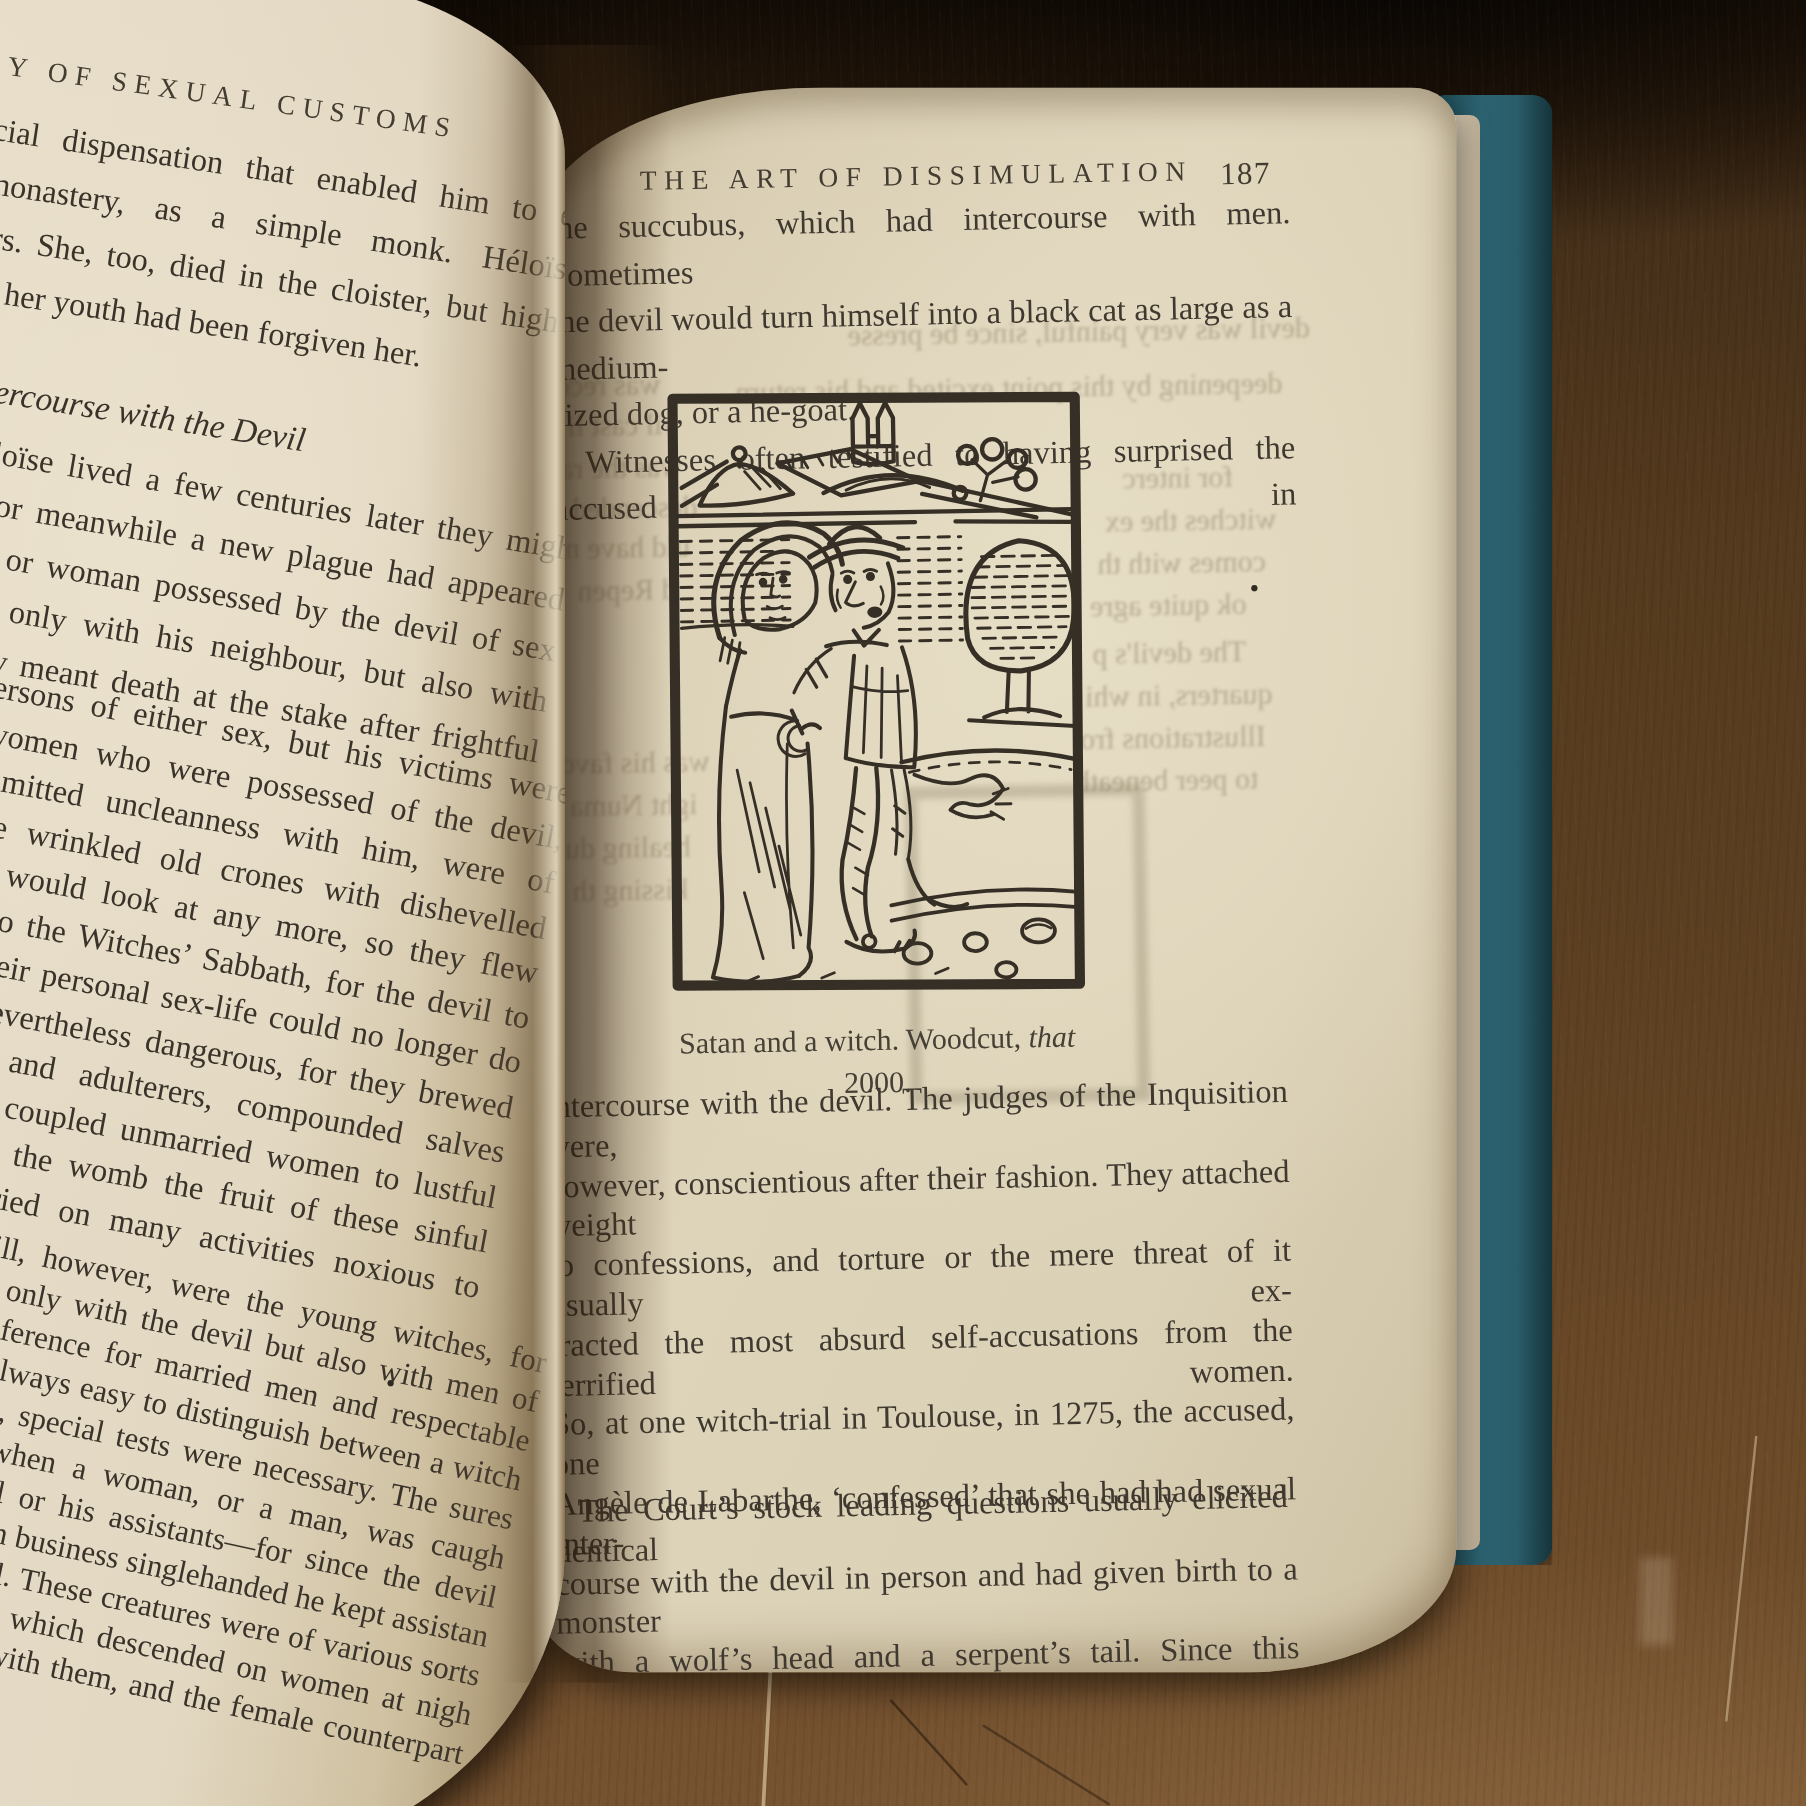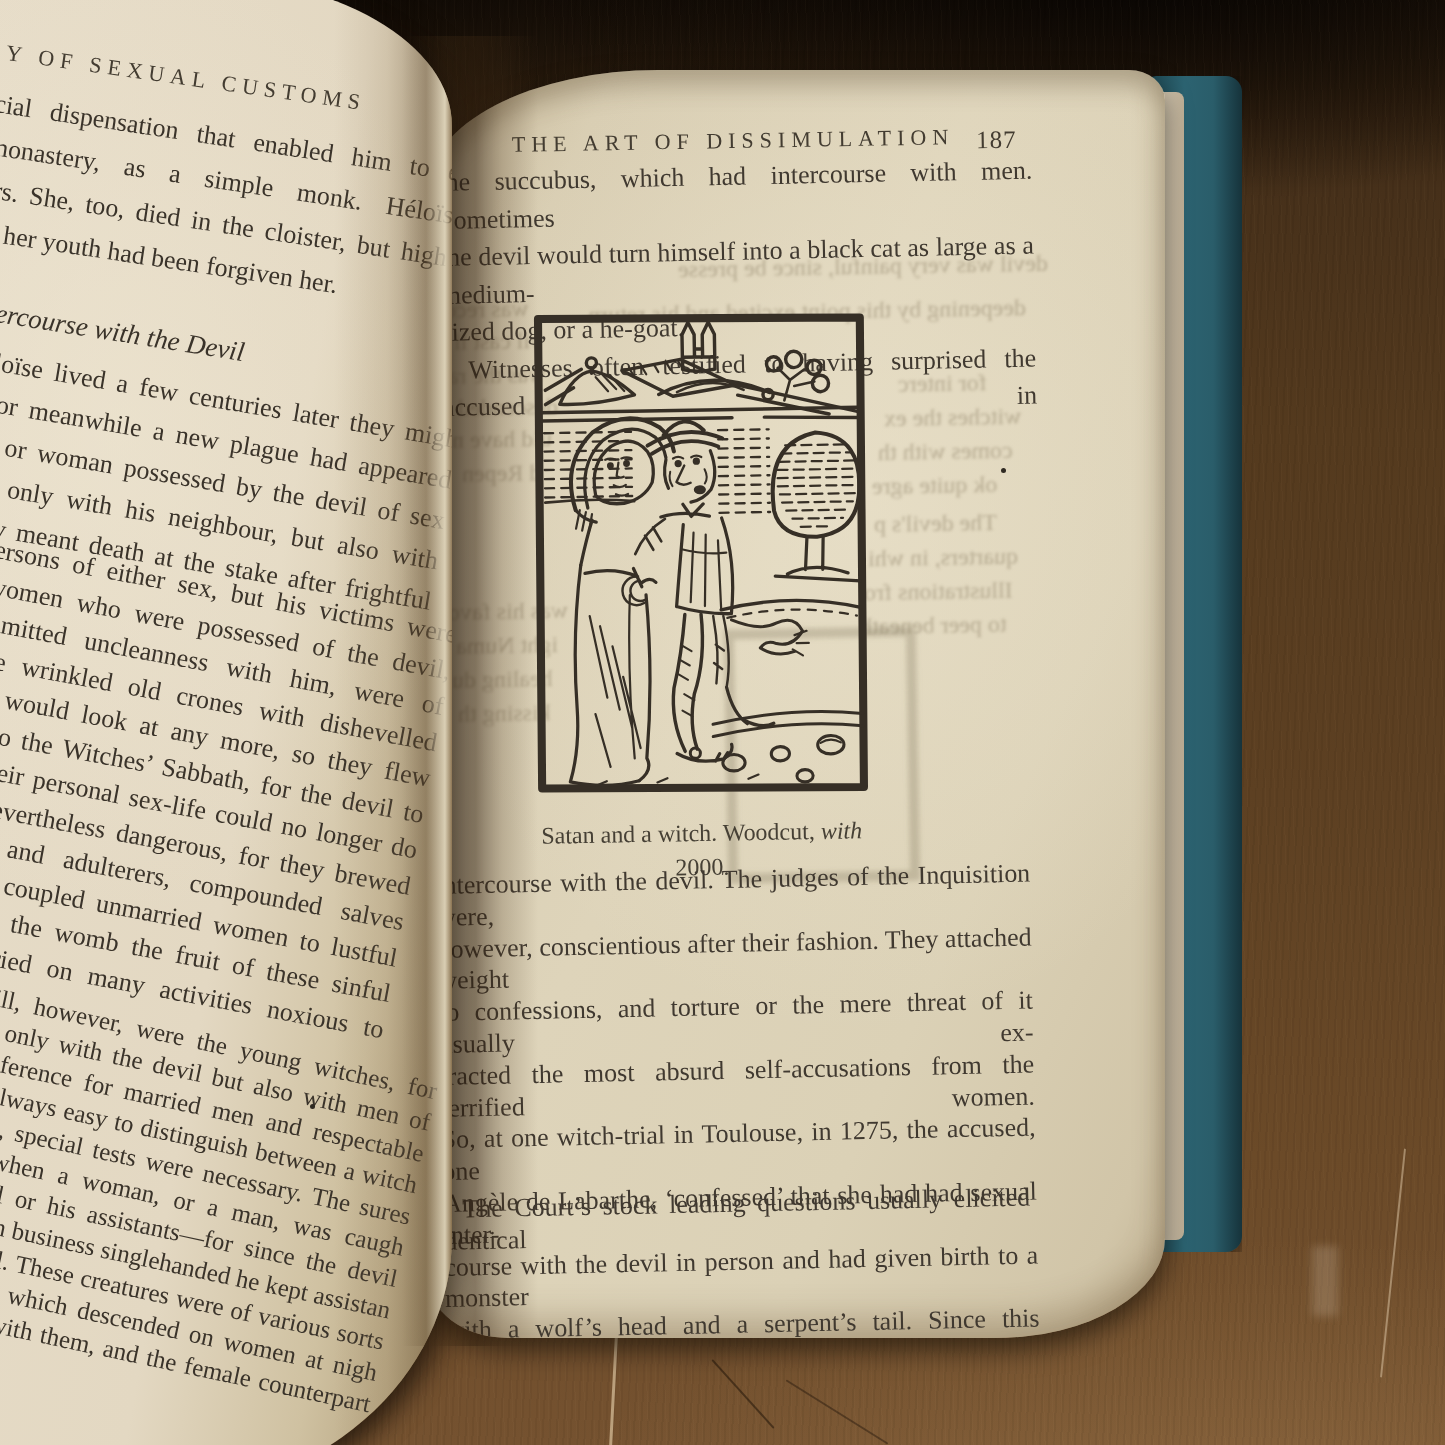--- a/index.html
+++ b/index.html
@@ -204,21 +204,21 @@
           <ellipse cx="292" cy="430" rx="13" ry="9"></ellipse>
             <path d="M282,428 Q292,422 302,428" stroke-width="2"></path>
           <ellipse cx="266" cy="460" rx="8" ry="6"></ellipse>
             <circle cx="158" cy="436" r="5"></circle>
           <path d="M60,466 L70,462 M120,464 L130,460 M210,462 L220,458" stroke-width="2.2"></path>
         </g>
       </g>
     </svg>
 
     <div class="caption" style="left:104px;top:746px;width:340px;line-height:34px;">
-      <span>Satan and a witch. Woodcut, </span><span class="it">with</span><br>
+      <span>Satan and a witch. Woodcut, </span><span class="it">that</span><br>
       <span>2000.</span>
     </div>
 
     <div class="rp-block" style="left:8px;top:800px;line-height:31.8px;">
       <span class="line">intercourse with the devil. The judges of the Inquisition were,</span>
       <span class="line">however, conscientious after their fashion. They attached weight</span>
       <span class="line">to confessions, and torture or the mere threat of it usually ex-</span>
       <span class="line">tracted the most absurd self-accusations from the terrified women.</span>
       <span class="line">So, at one witch-trial in Toulouse, in 1275, the accused, one</span>
       <span class="line">Angèle de Labarthe, ‘confessed’ that she had had sexual inter-</span>

